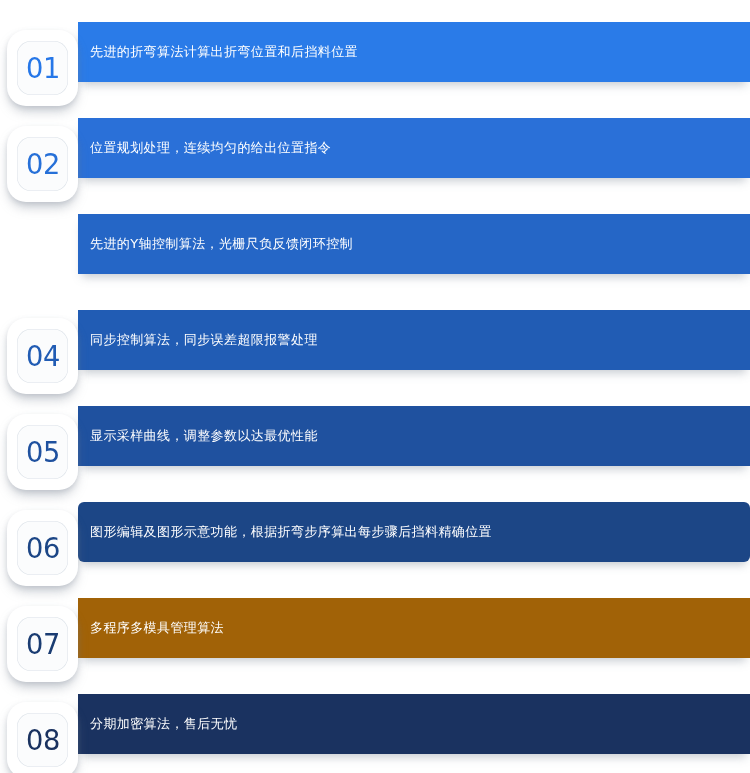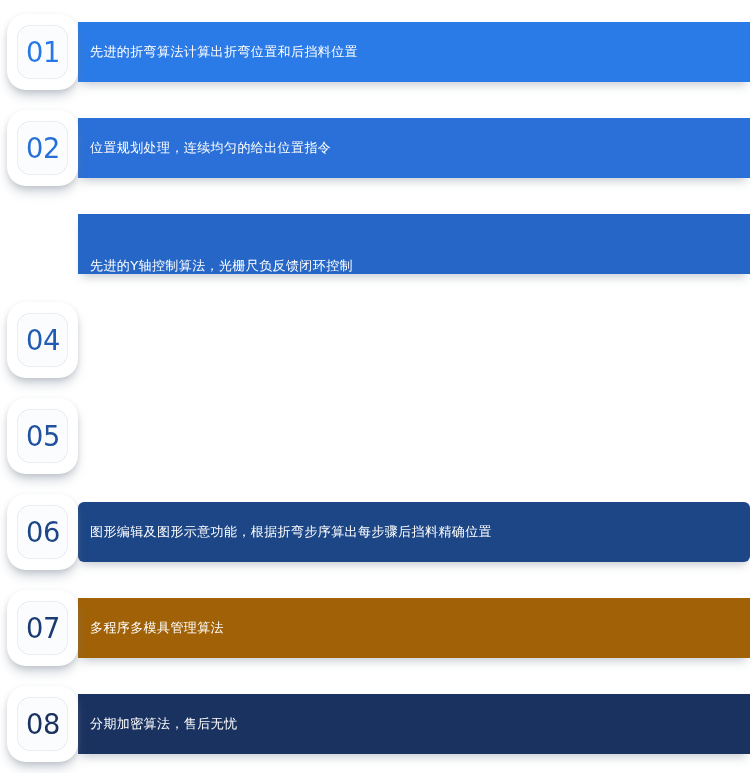--- a/index.html
+++ b/index.html
@@ -47,21 +47,21 @@
     line-height: 1.2;
     letter-spacing: 0.4px;
     white-space: nowrap;
     font-family: "DejaVu Sans", "Liberation Sans", sans-serif;
   }
 
   
   .row-badge {
     position: absolute;
     left: 7px;
-    top: 14px;
+    top: 30px;
     width: 71px;
     height: 76px;
     background: #ffffff;
     border-radius: 19px;
     box-shadow: 0 7px 12px -2px rgba(120,130,145,0.40),
                 0 2px 5px rgba(120,130,145,0.20);
     z-index: 3;
   }
 
   .badge-inner {
@@ -104,32 +104,38 @@
       <div class="row-bar" style="background: rgb(42, 112, 216);">
         <span class="row-text">位置规划处理，连续均匀的给出位置指令</span>
       </div>
       <div class="row-badge">
         <div class="badge-inner">
           <span class="badge-num" style="color: rgb(38, 112, 216);">02</span>
         </div>
       </div>
     </div>
     <div class="feature-row" style="top: 192px;">
-      <div class="row-bar" style="background: rgb(37, 102, 198); align-items: flex-end;">
+      <div class="row-bar" style="background: rgb(37, 102, 198);">
         <span class="row-text">先进的Y轴控制算法，光栅尺负反馈闭环控制</span>
       </div>
     </div>
     <div class="feature-row" style="top: 288px;">
+      <div class="row-bar" style="background: rgb(33, 92, 180);">
+        <span class="row-text">同步控制算法，同步误差超限报警处理</span>
+      </div>
       <div class="row-badge">
         <div class="badge-inner">
           <span class="badge-num" style="color: rgb(33, 92, 180);">04</span>
         </div>
       </div>
     </div>
     <div class="feature-row" style="top: 384px;">
+      <div class="row-bar" style="background: rgb(31, 81, 159);">
+        <span class="row-text">显示采样曲线，调整参数以达最优性能</span>
+      </div>
       <div class="row-badge">
         <div class="badge-inner">
           <span class="badge-num" style="color: rgb(31, 81, 159);">05</span>
         </div>
       </div>
     </div>
     <div class="feature-row" style="top: 480px;">
       <div class="row-bar" style="background: rgb(28, 70, 134); border-radius: 6px;">
         <span class="row-text">图形编辑及图形示意功能，根据折弯步序算出每步骤后挡料精确位置</span>
       </div>

